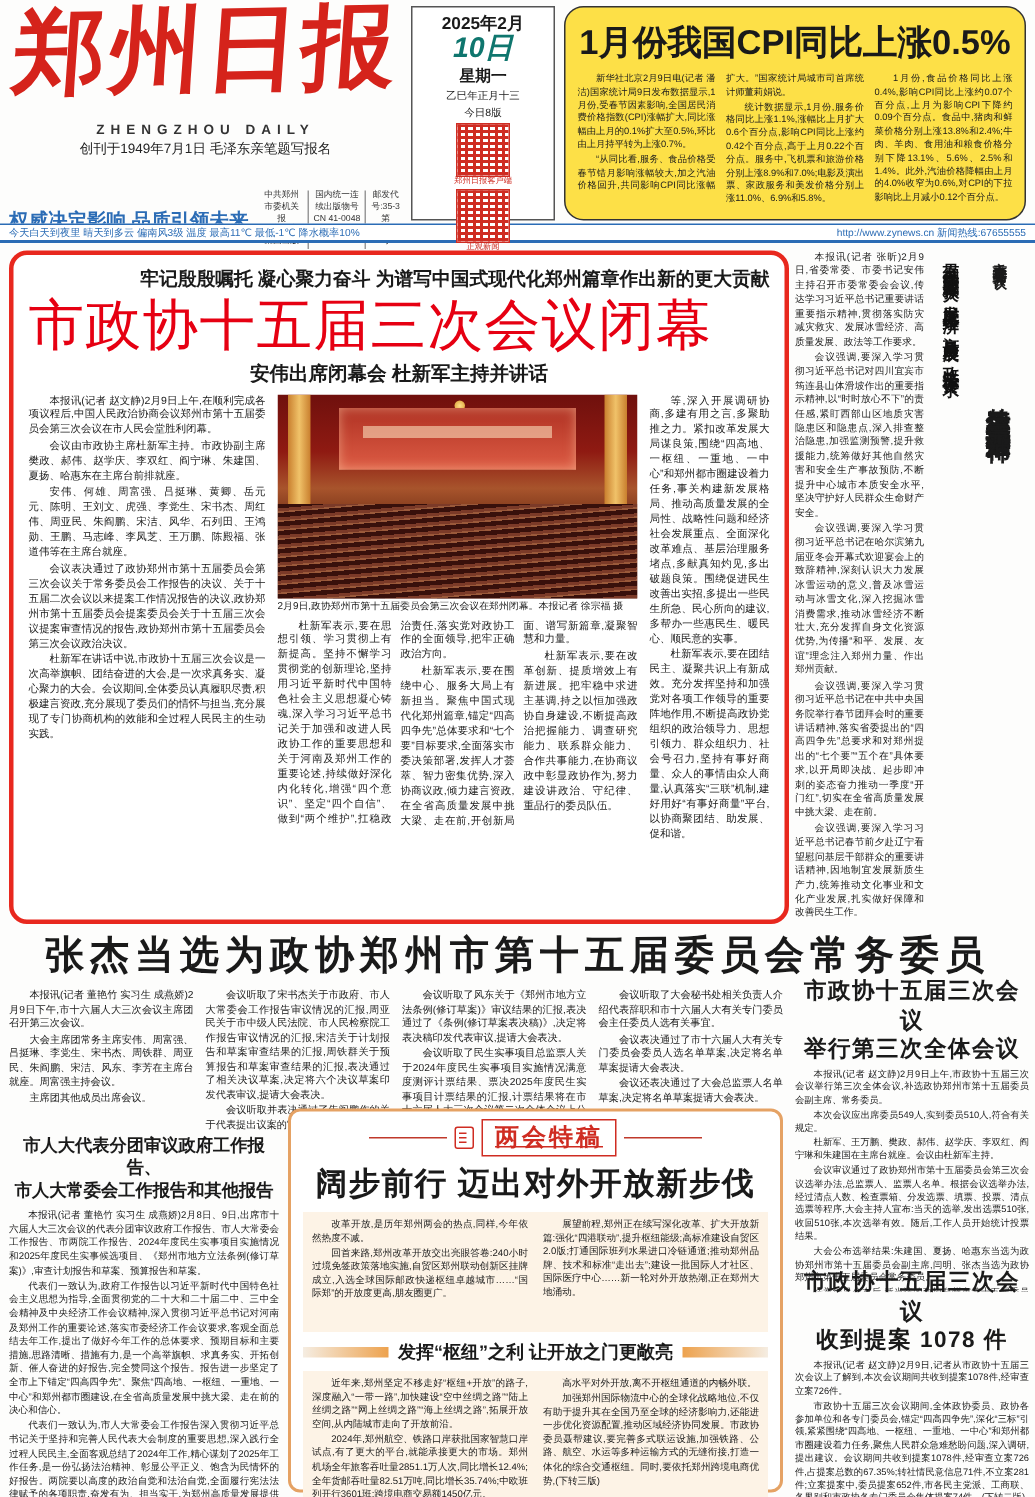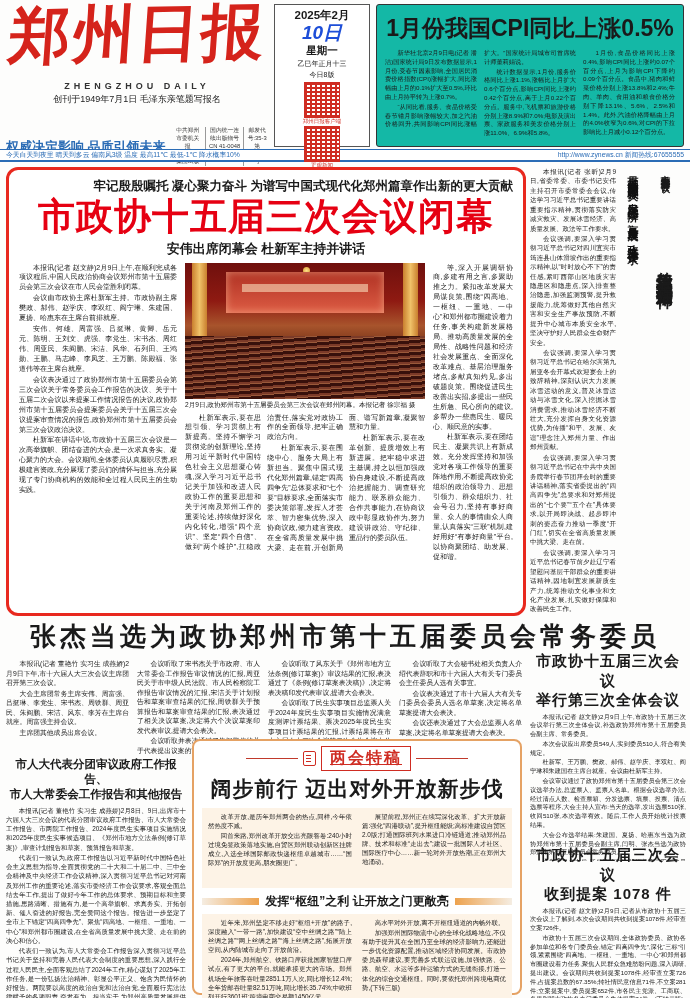--- a/index.html
+++ b/index.html
@@ -18,37 +18,37 @@
   .pubinfo{display:flex;font-size:5.8px;color:#333;line-height:1.35;text-align:center;}
   .pubinfo>div{padding:0 3px;border-left:1px solid #999;}
   .pubinfo>div:first-child{border-left:none;}
   .weather-row{position:absolute;left:0;top:149px;width:690px;height:13px;border-top:1px solid #2b6cb5;
                border-bottom:2px solid #2b6cb5;color:#2b6cb5;font-size:6.8px;display:flex;
                justify-content:space-between;align-items:center;padding:0 6px;box-sizing:border-box;background:#fff;}
   
   .datebox{position:absolute;left:274px;top:4px;width:96px;height:143px;border:1px solid #555;
            background:#fff;text-align:center;box-sizing:border-box;padding-top:3px;}
   .d-ym{font-size:11.5px;font-weight:bold;}
-  .d-day{font-size:19px;font-weight:900;font-style:italic;color:#1d4ed8;line-height:1.1;}
+  .d-day{font-size:19px;font-weight:900;font-style:italic;color:#0f766e;line-height:1.1;}
   .d-week{font-size:10.5px;font-weight:bold;}
   .d-lunar,.d-pages{font-size:7px;margin-top:1px;}
   .qr{width:34px;height:34px;margin:2px auto 0;border:1px solid #cf2c22;background-color:#fff;
       background-image:repeating-linear-gradient(0deg,#cf2c22 0 2px,transparent 2px 4px),
                        repeating-linear-gradient(90deg,#cf2c22 0 2px,transparent 2px 5px);}
   .qr-cap{font-size:5.5px;color:#cf2c22;line-height:1.1;}
   
   .cpibox{position:absolute;left:376px;top:4px;width:308px;height:143px;border:1.5px solid #333;
-          border-radius:3px;background:#14b8a6;box-sizing:border-box;padding:6px 8px;}
+          border-radius:13px;background:#fde047;box-sizing:border-box;padding:6px 8px;}
   .cpi-head{font-size:23px;font-weight:900;text-align:center;letter-spacing:0;margin:2px 0 5px;}
   .cpi-body{column-count:3;column-gap:7px;font-size:6.2px;line-height:1.42;height:96px;overflow:hidden;}
   
   .redbox{position:absolute;left:6px;top:167px;width:520px;height:449px;border:3px solid #e8281e;
           border-radius:12px;background:#fff;box-sizing:border-box;padding:5px 10px;}
   .kicker{font-size:12.5px;font-weight:bold;text-align:right;margin-top:3px;}
-  .main-head{font-size:37px;font-weight:700;color:#e60012;text-align:center;letter-spacing:1px;
+  .main-head{font-size:37px;font-weight:400;color:#e60012;text-align:left;letter-spacing:1px;
              line-height:1.15;margin:1px 0;white-space:nowrap;}
   .sub-head{font-size:13px;font-weight:bold;text-align:center;margin-bottom:5px;}
   .main-cols{display:flex;gap:8px;height:330px;overflow:hidden;}
   .mcol-left{width:158px;font-size:7px;line-height:1.42;overflow:hidden;}
   .mcol-mid{width:240px;display:flex;flex-direction:column;overflow:hidden;}
   .mcol-right{flex:1;font-size:7px;line-height:1.42;overflow:hidden;}
   .photo{position:relative;width:240px;height:136px;overflow:hidden;
          background:linear-gradient(180deg,#6f100d 0%,#8f1a12 28%,#a8542c 46%,#8a4020 55%,#55190f 100%);}
   .ph-screen{position:absolute;left:17%;top:7%;width:66%;height:30%;
              background:linear-gradient(180deg,#b03224,#dd5c44);box-shadow:inset 0 0 8px rgba(255,210,170,.55);}

